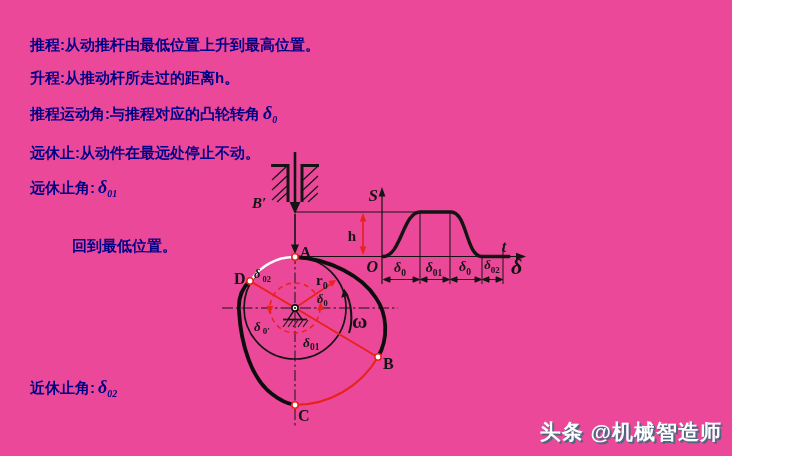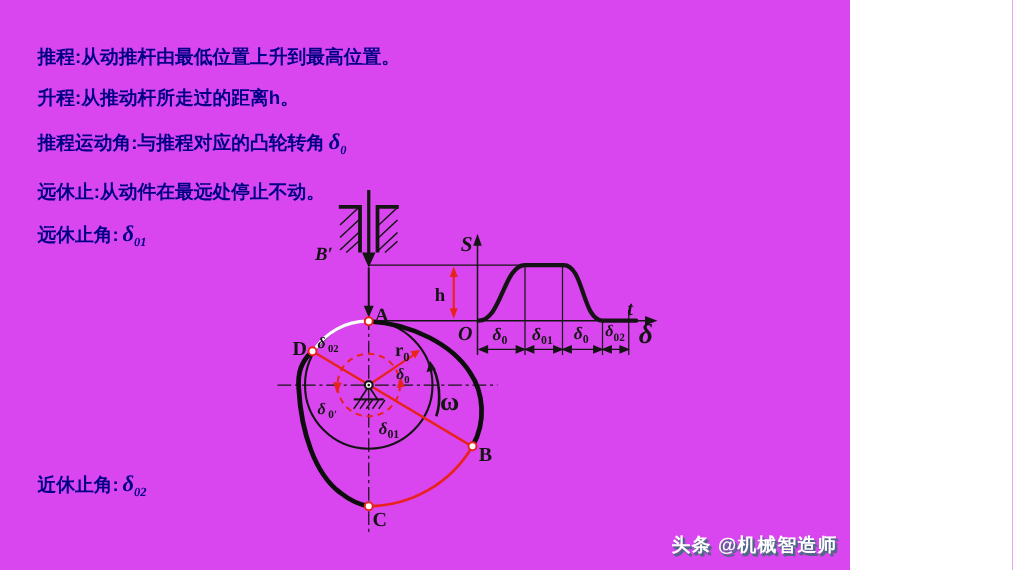--- a/index.html
+++ b/index.html
@@ -1,52 +1,53 @@
 <!DOCTYPE html>
 <html><head>
 <meta charset="utf-8">
 <style>
   html,body{margin:0;padding:0;}
   .stage{
-    position:relative; width:680px; height:456px; overflow:hidden;
-    background:#d946ef;
+    position:relative; width:732px; height:456px; overflow:hidden;
+    background:#ec4899;
     font-family:"Liberation Sans", sans-serif;
   }
   
   .def{
     position:absolute; left:30px; white-space:nowrap;
     font-size:15px; font-weight:bold; color:#000086; letter-spacing:0px;
   }
   .def .dsym{
     font-family:"Liberation Serif","DejaVu Serif",serif;
     font-style:italic; font-weight:bold; font-size:18px; margin-left:3px;
   }
   .def sub{
     font-family:"Liberation Serif","DejaVu Serif",serif;
     font-style:italic; font-weight:bold; font-size:10px;
   }
   svg text{ -webkit-user-select:none; user-select:none; }
   .slb{ font-family:"Liberation Serif","DejaVu Serif",serif; font-weight:bold; fill:#141414; }
   .it{ font-style:italic; }
   .watermark{
     position:absolute; right:10px; bottom:10px; white-space:nowrap;
-    font-size:15px; font-weight:bold; color:#ffffff; letter-spacing:1px;
+    font-size:21px; font-weight:bold; color:#ffffff; letter-spacing:1px;
     text-shadow:2px 2px 0 rgba(74,104,130,.95), 1px 1px 0 rgba(74,104,130,.85);
   }
 </style>
 </head>
 <body>
 
 <div class="stage">
 
   <div class="def" style="top:36px"><span>推程:从动推杆由最低位置上升到最高位置。</span></div>
   <div class="def" style="top:69px"><span>升程:从推动杆所走过的距离h。</span></div>
   <div class="def" style="top:103px"><span>推程运动角:与推程对应的凸轮转角</span><span class="dsym">δ</span><sub>0</sub></div>
   <div class="def" style="top:144px"><span>远休止:从动件在最远处停止不动。</span></div>
   <div class="def" style="top:177px"><span>远休止角:</span><span class="dsym">δ</span><sub>01</sub></div>
+  <div class="def" style="top:237px;left:72px"><span>回到最低位置。</span></div>
   <div class="def" style="top:377px"><span>近休止角:</span><span class="dsym">δ</span><sub>02</sub></div>
 
   <svg width="810" height="456" viewBox="0 0 810 456" style="position:absolute;left:0;top:0">
 
     <g stroke="#141414" stroke-width="1" stroke-dasharray="11 3 2.5 3">
       <line x1="295" y1="253" x2="295" y2="428"></line>
       <line x1="222" y1="308" x2="398" y2="308"></line>
     </g>
 
     <g stroke="#141414" fill="none">

